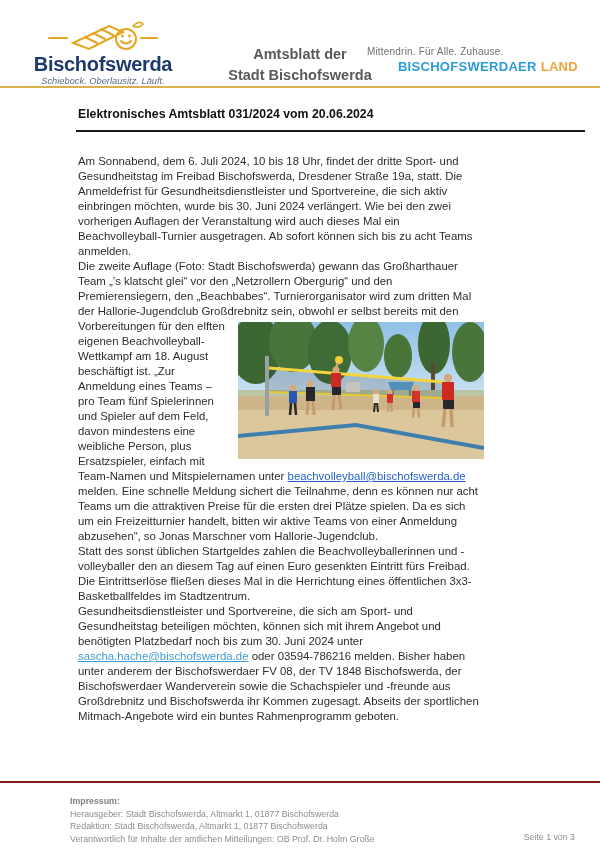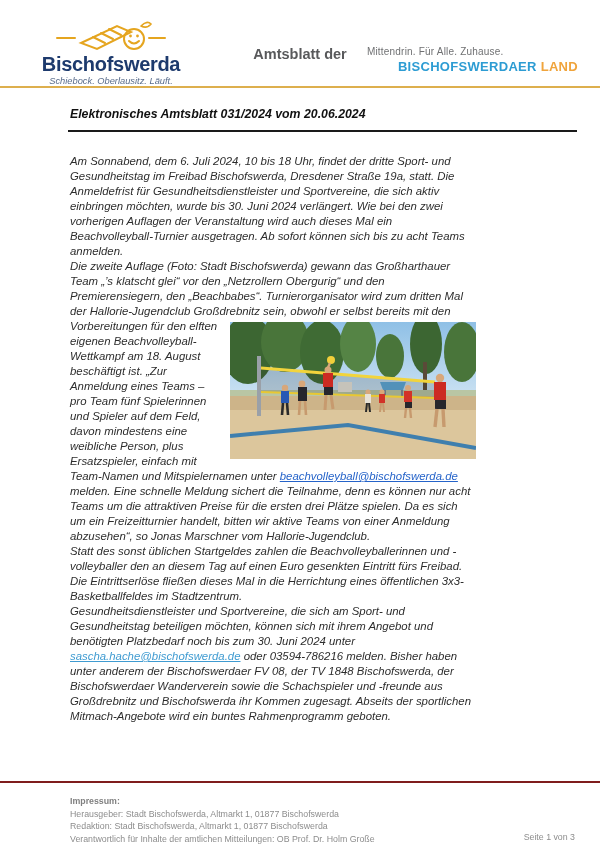--- a/index.html
+++ b/index.html
@@ -4,34 +4,34 @@
 <style>
   * { margin:0; padding:0; box-sizing:border-box; }
   body { background:#e9e9e9; font-family:"Liberation Sans", sans-serif; }
   .page {
     position:relative; width:600px; height:850px; margin:0 auto;
     background:#ffffff; overflow:hidden; color:#2d2d2d;
   }
 
   
   .header { position:absolute; top:0; left:0; width:600px; height:88px; border-bottom:2px solid #ddaf4e; }
-  .logo-left { position:absolute; left:41px; top:16px; width:140px; text-align:center; }
+  .logo-left { position:absolute; left:33px; top:16px; width:140px; text-align:center; }
   .logo-left .mascot { display:block; margin:0 auto; }
   .logo-left .logo-name { font-size:20px; font-weight:bold; color:#1d3a6d; letter-spacing:-0.3px; line-height:20px; }
   .logo-left .logo-tagline { font-size:9.3px; font-style:italic; color:#5a6d8c; margin-top:2px; }
   .title-center { position:absolute; left:50%; top:44px; transform:translateX(-50%); text-align:center;
     font-size:14.5px; font-weight:bold; color:#58595b; line-height:21px; white-space:nowrap; }
   .brand-right { position:absolute; right:22px; top:46px; text-align:left; }
   .brand-right .brand-tagline { font-size:10px; color:#6f7072; letter-spacing:0.2px; }
   .brand-right .brand-words { font-size:13px; font-weight:bold; letter-spacing:0.3px; margin-top:2px;padding-left:31px; }
   .brand-right .w1 { color:#2d9cd3; }
   .brand-right .w2 { color:#f0a43c; }
 
   
-  .content { position:absolute; top:90px; left:0; width:501px; padding:0 25px 0 70px;font-style:italic; }
+  .content { position:absolute; top:90px; left:8px; width:501px; padding:0 25px 0 70px; }
   .issue-line { margin-top:17px; font-size:12.3px; font-weight:bold; color:#111; }
   .headline { margin-top:31px; font-size:13.2px; font-weight:bold; color:#111; }
   .dateline-row { position:relative; margin-top:10px; font-size:11.4px; height:15px; }
   .dateline-row .dept { position:absolute; left:288px; top:0; }
   .rule-black { margin-top:9px; margin-left:-2px; width:509px; height:2px; background:#1a1a1a; }
 
   .body-text { font-size:11.4px; line-height:15px; text-align:left; }
   .body-text p { margin-top:0; }
   .body-text p.first { margin-top:22px; }
   a.doclink { text-decoration:underline; cursor:pointer; }
@@ -70,20 +70,21 @@
           <circle cx="75.5" cy="20" r="1.4"></circle>
           <circle cx="82.5" cy="20" r="1.4"></circle>
         </g>
       </svg>
       <div class="logo-name">Bischofswerda</div>
       <div class="logo-tagline">Schiebock. Oberlausitz. Läuft.</div>
     </div>
 
     <div class="title-center">
       <div>Amtsblatt der</div>
+      <div>Stadt Bischofswerda</div>
     </div>
 
     <div class="brand-right">
       <div class="brand-tagline">Mittendrin. Für Alle. Zuhause.</div>
       <div class="brand-words">
         <span class="w1">BISCHOFSWERDAER</span>
         <span class="w2">LAND</span>
       </div>
     </div>
   </div>

